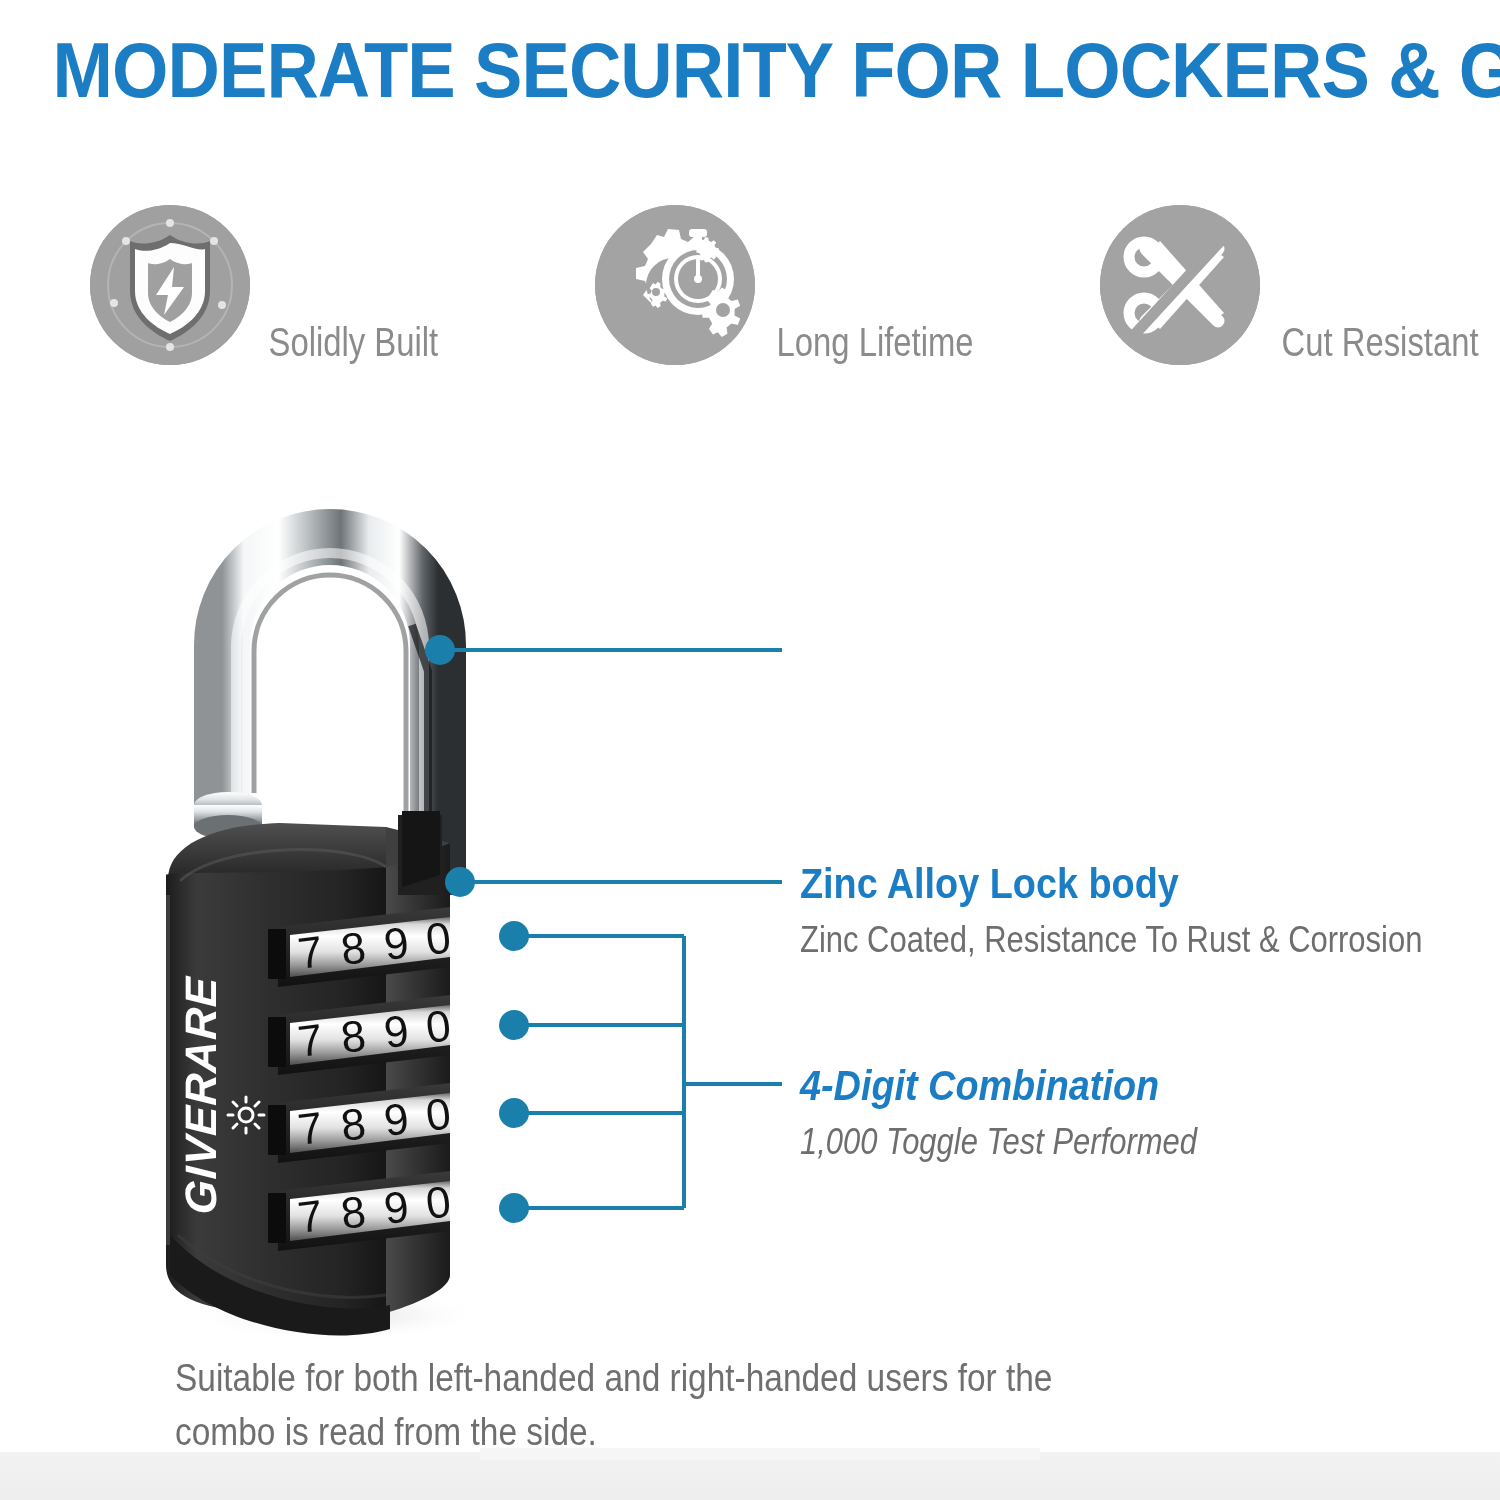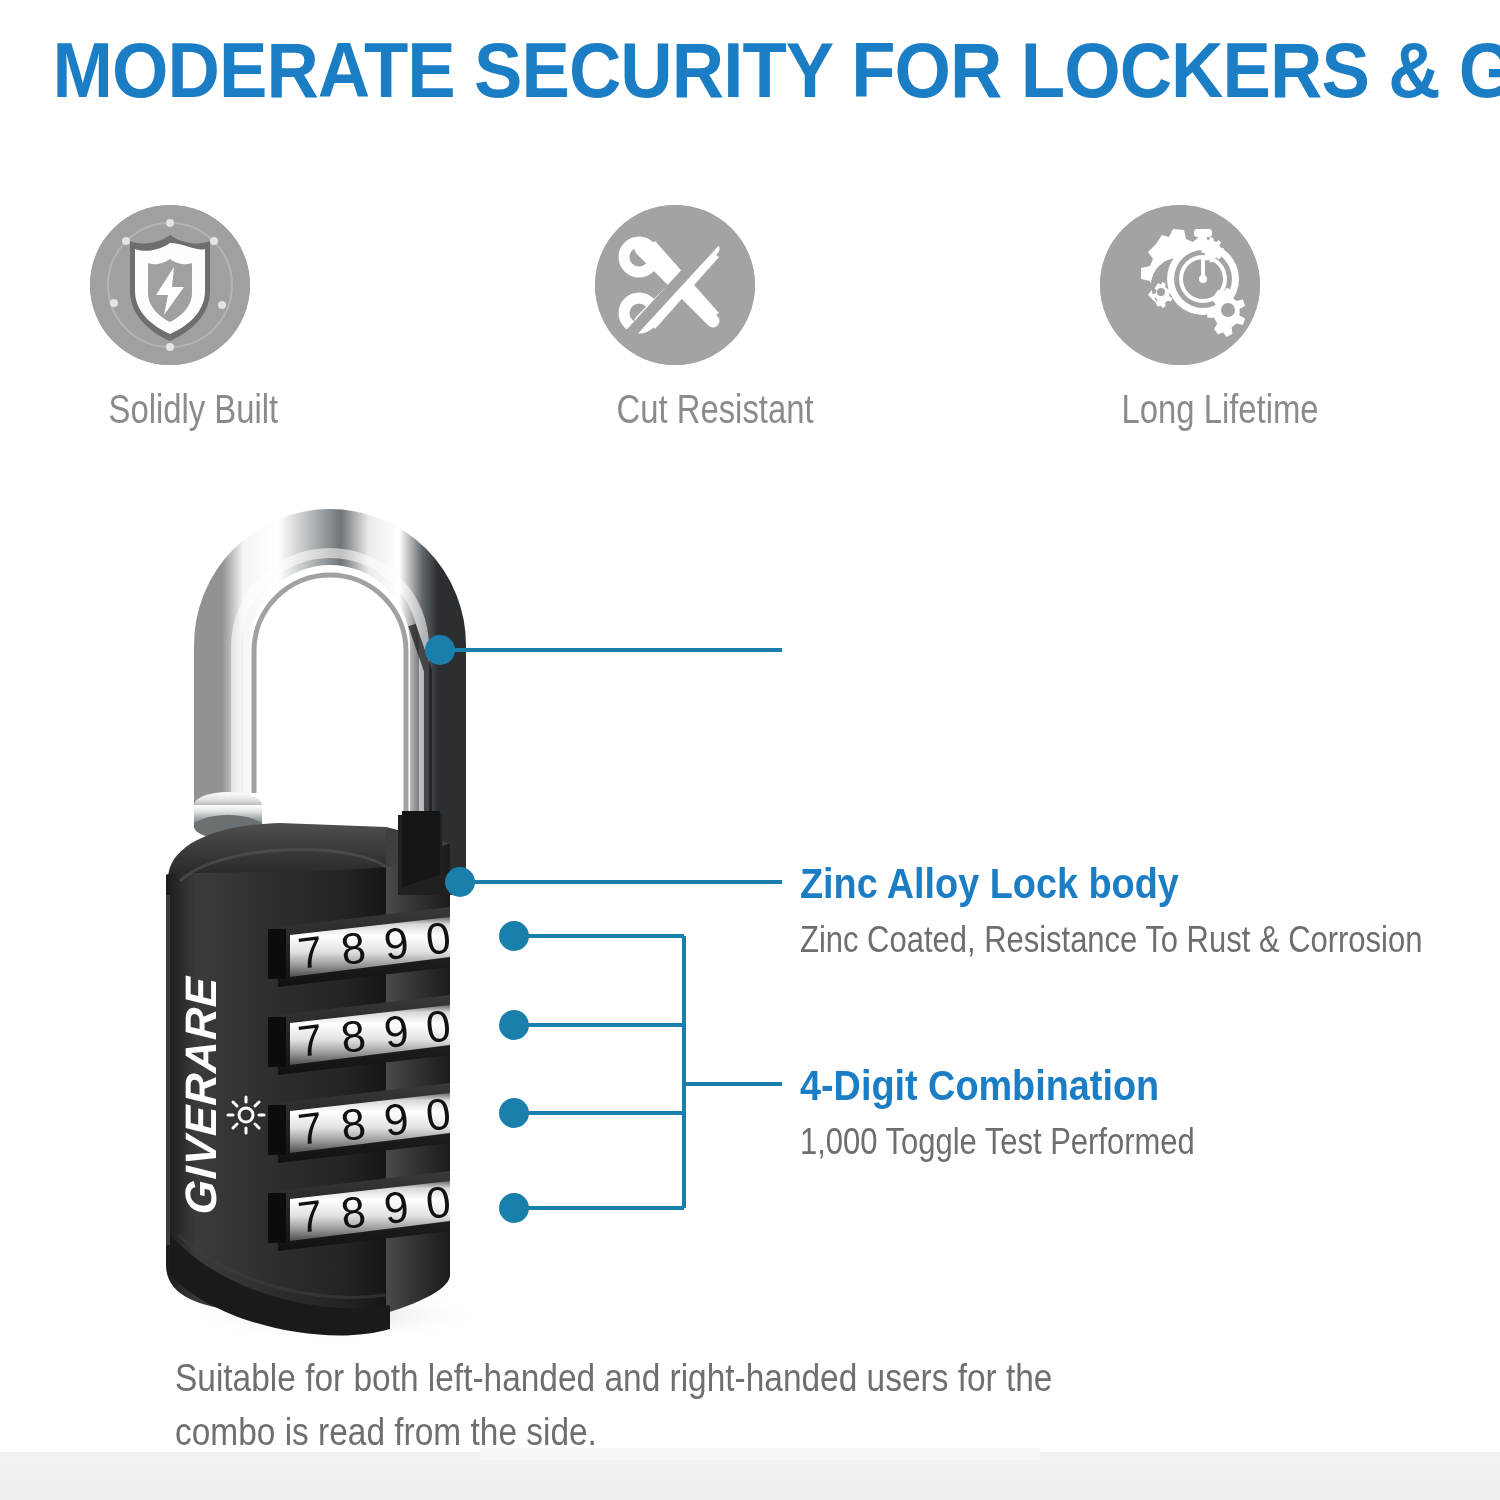--- a/index.html
+++ b/index.html
@@ -26,21 +26,21 @@
     white-space:nowrap;
     line-height:1.05;
   }
 
   
   .features{
     position:absolute;left:90px;top:205px;width:1330px;height:250px;
     display:flex;justify-content:space-between;align-items:flex-start;
   }
   .feature{
-    width:320px;display:flex;flex-direction:column;align-items:flex-start;
+    width:320px;display:flex;flex-direction:row;align-items:flex-end;
   }
   .feat-badge{
     width:160px;height:160px;border-radius:50%;
     background:#a3a3a3;
     display:flex;align-items:center;justify-content:center;
     position:relative;
   }
   .feat-badge.ring{background:#9d9d9d;}
   .feat-label{
     margin-top:22px;
@@ -78,21 +78,21 @@
     font-size:36px;
     color:#6e6e6e;
     transform:scaleX(0.86);
     transform-origin:left center;
     white-space:nowrap;
     margin-top:12px;
     line-height:1.15;
   }
   .callout.c1{left:800px;top:614px;}
   .callout.c2{left:800px;top:860px;}
-  .callout.c3{left:800px;top:1062px;}
+  .callout.c3{left:800px;top:1062px;font-style:italic;}
 
   
   .caption{
     position:absolute;left:175px;top:1352px;width:1050px;
     font-family:"Liberation Sans", sans-serif;
     font-size:38px;
     color:#6f6f6f;
     line-height:1.42;
     transform:scaleX(0.88);
     transform-origin:left top;
@@ -134,68 +134,68 @@
           <path d="M84 62 L66 90 L78 90 L74 110 L94 82 L82 82 Z" fill="#ffffff"></path>
         </svg>
       </div>
       <div class="feat-label">Solidly Built</div>
     </div>
 
     <div class="feature">
       <div class="feat-badge">
         <svg width="160" height="160" viewBox="0 0 160 160">
           <circle cx="80" cy="80" r="80" fill="#a3a3a3"></circle>
+          <g fill="#ffffff">
+            <path d="M62 30 l7 2 4-8 11 1 2 9 7 3 7-6 8 8 -5 7 3 7 9 2 0 11 -9 2 -3 7 5 7 -8 8 -7 -6 -7 3 -2 9 -11 1 -4 -8 -7 2 -6 7 -8 -8 5 -7 -3 -7 -9 -2 0 -11 9 -2 3 -7 -5 -7 8 -8 z"></path>
+          </g>
+          <circle cx="78" cy="80" r="27" fill="#a3a3a3"></circle>
+          <g fill="#ffffff">
+            <rect x="94" y="24" width="18" height="8" rx="3"></rect>
+            <rect x="99" y="30" width="8" height="9"></rect>
+          </g>
+          <circle cx="103" cy="74" r="36" fill="#ffffff"></circle>
+          <circle cx="103" cy="74" r="29" fill="#a3a3a3"></circle>
+          <circle cx="103" cy="74" r="24" fill="#ffffff"></circle>
+          <circle cx="103" cy="74" r="20" fill="#a3a3a3"></circle>
+          <rect x="101" y="52" width="4" height="24" rx="2" fill="#ffffff"></rect>
+          <circle cx="103" cy="74" r="4" fill="#ffffff"></circle>
+          <g fill="#ffffff">
+            <path d="M120 36 l4 2 2-5 5 1 1 5 4 2 4-3 4 4 -3 4 2 4 5 1 0 5 -5 1 -2 4 3 4 -4 4 -4 -3 -4 2 -1 5 -5 1 -2 -5 -4 2 -4 -4 3 -4 -2 -4 -5 -1 0 -5 5 -1 2 -4 -3 -4 z" transform="translate(-4,-2) scale(0.62) translate(58,22)"></path>
+          </g>
+          <g fill="#ffffff" transform="translate(118,96) scale(0.80)">
+            <path d="M0 -14 l6 3 5 -6 7 4 -1 8 6 5 8 -2 3 8 -7 4 0 8 7 4 -3 8 -8 -2 -6 5 1 8 -7 4 -5 -6 -6 3 -5 -7 4 -7 -4 -7 -8 0 -1 -8 8 -2 3 -7 -5 -6 z"></path>
+          </g>
+          <circle cx="128" cy="105" r="7" fill="#a3a3a3"></circle>
+          <g fill="#ffffff" transform="translate(58,84) scale(0.42)">
+            <path d="M0 -14 l6 3 5 -6 7 4 -1 8 6 5 8 -2 3 8 -7 4 0 8 7 4 -3 8 -8 -2 -6 5 1 8 -7 4 -5 -6 -6 3 -5 -7 4 -7 -4 -7 -8 0 -1 -8 8 -2 3 -7 -5 -6 z"></path>
+          </g>
+          <circle cx="61" cy="87" r="4" fill="#a3a3a3"></circle>
+        </svg>
+      </div>
+      <div class="feat-label">Long Lifetime</div>
+    </div>
+
+    <div class="feature">
+      <div class="feat-badge">
+        <svg width="160" height="160" viewBox="0 0 160 160">
+          <circle cx="80" cy="80" r="80" fill="#a3a3a3"></circle>
           <g stroke="#ffffff" stroke-linecap="round" fill="none">
             <path d="M46 44 L118 116" stroke-width="13"></path>
             <path d="M46 116 L118 44" stroke-width="13"></path>
             <circle cx="44" cy="52" r="15" stroke-width="11"></circle>
             <circle cx="44" cy="108" r="15" stroke-width="11"></circle>
           </g>
           <path d="M112 44 L124 52 L60 124 L50 114 Z" fill="#ffffff"></path>
           <path d="M112 116 L124 108 L60 36 L50 46 Z" fill="#ffffff"></path>
           <circle cx="80" cy="80" r="80" fill="none"></circle>
           <path d="M36 128 L126 30" stroke="#a3a3a3" stroke-width="11" stroke-linecap="round"></path>
           <path d="M36 128 L126 30" stroke="#ffffff" stroke-width="5" stroke-linecap="round" opacity="0"></path>
         </svg>
       </div>
       <div class="feat-label">Cut Resistant</div>
-    </div>
-
-    <div class="feature">
-      <div class="feat-badge">
-        <svg width="160" height="160" viewBox="0 0 160 160">
-          <circle cx="80" cy="80" r="80" fill="#a3a3a3"></circle>
-          <g fill="#ffffff">
-            <path d="M62 30 l7 2 4-8 11 1 2 9 7 3 7-6 8 8 -5 7 3 7 9 2 0 11 -9 2 -3 7 5 7 -8 8 -7 -6 -7 3 -2 9 -11 1 -4 -8 -7 2 -6 7 -8 -8 5 -7 -3 -7 -9 -2 0 -11 9 -2 3 -7 -5 -7 8 -8 z"></path>
-          </g>
-          <circle cx="78" cy="80" r="27" fill="#a3a3a3"></circle>
-          <g fill="#ffffff">
-            <rect x="94" y="24" width="18" height="8" rx="3"></rect>
-            <rect x="99" y="30" width="8" height="9"></rect>
-          </g>
-          <circle cx="103" cy="74" r="36" fill="#ffffff"></circle>
-          <circle cx="103" cy="74" r="29" fill="#a3a3a3"></circle>
-          <circle cx="103" cy="74" r="24" fill="#ffffff"></circle>
-          <circle cx="103" cy="74" r="20" fill="#a3a3a3"></circle>
-          <rect x="101" y="52" width="4" height="24" rx="2" fill="#ffffff"></rect>
-          <circle cx="103" cy="74" r="4" fill="#ffffff"></circle>
-          <g fill="#ffffff">
-            <path d="M120 36 l4 2 2-5 5 1 1 5 4 2 4-3 4 4 -3 4 2 4 5 1 0 5 -5 1 -2 4 3 4 -4 4 -4 -3 -4 2 -1 5 -5 1 -2 -5 -4 2 -4 -4 3 -4 -2 -4 -5 -1 0 -5 5 -1 2 -4 -3 -4 z" transform="translate(-4,-2) scale(0.62) translate(58,22)"></path>
-          </g>
-          <g fill="#ffffff" transform="translate(118,96) scale(0.80)">
-            <path d="M0 -14 l6 3 5 -6 7 4 -1 8 6 5 8 -2 3 8 -7 4 0 8 7 4 -3 8 -8 -2 -6 5 1 8 -7 4 -5 -6 -6 3 -5 -7 4 -7 -4 -7 -8 0 -1 -8 8 -2 3 -7 -5 -6 z"></path>
-          </g>
-          <circle cx="128" cy="105" r="7" fill="#a3a3a3"></circle>
-          <g fill="#ffffff" transform="translate(58,84) scale(0.42)">
-            <path d="M0 -14 l6 3 5 -6 7 4 -1 8 6 5 8 -2 3 8 -7 4 0 8 7 4 -3 8 -8 -2 -6 5 1 8 -7 4 -5 -6 -6 3 -5 -7 4 -7 -4 -7 -8 0 -1 -8 8 -2 3 -7 -5 -6 z"></path>
-          </g>
-          <circle cx="61" cy="87" r="4" fill="#a3a3a3"></circle>
-        </svg>
-      </div>
-      <div class="feat-label">Long Lifetime</div>
     </div>
 
   </div>
 
   <div class="lock">
     <svg width="400" height="880" viewBox="0 0 400 880">
       <defs>
         <linearGradient id="chrome" x1="0" y1="0" x2="1" y2="0">
           <stop offset="0%" stop-color="#8f9396"></stop>
           <stop offset="10%" stop-color="#f4f6f7"></stop>

